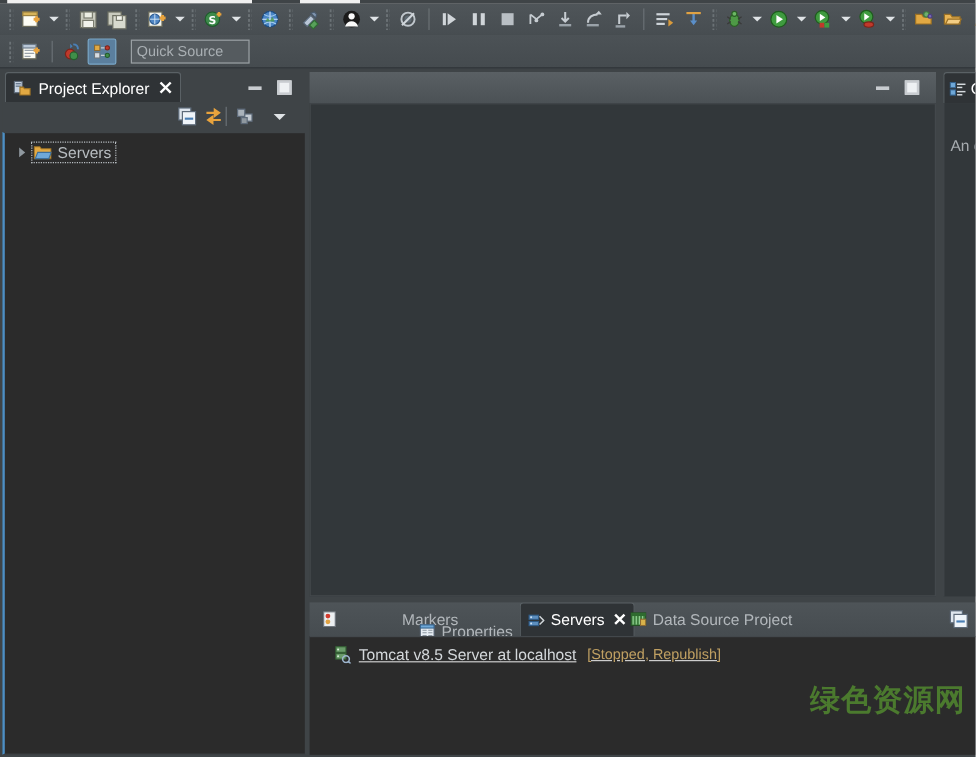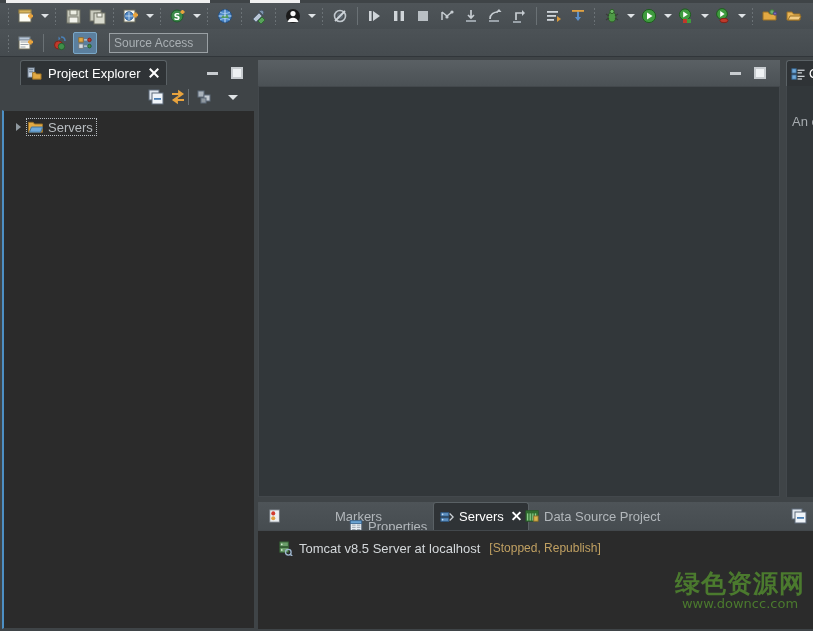--- a/index.html
+++ b/index.html
@@ -124,21 +124,21 @@
     left: 2px; top: 2px;
     width: 253px; height: 569px;
   }
   .pe-tabbar {
     position: absolute; left:0; top:0;
     width: 253px; height: 25px;
     background: #3f4447;
   }
   .pe-tab {
     position: absolute;
-    left: 18px; top: 0;
+    left: 2px; top: 0;
     height: 25px;
     background: #2f3336;
     border-top: 1px solid #5a6165;
     border-left: 1px solid #5a6165;
     border-right: 1px solid #5a6165;
     border-top-left-radius: 3px;
     border-top-right-radius: 3px;
     display: flex; align-items: center;
     padding: 0 6px 0 6px;
     box-sizing: border-box;
@@ -356,21 +356,21 @@
     left: 0; top: 28px;
     width: 555px; height: 99px;
     background: #2b2b2b;
     border-top: 1px solid #43484c;
     box-sizing: border-box;
   }
   .server-row {
     position: absolute;
     left: 20px; top: 7px;
     height: 20px;
-    display: flex; align-items: center;
+    display: flex; align-items: flex-start; text-decoration: underline;
   }
   .server-name {
     color: #d4d8db;
     font-size: 13px;
     margin-left: 6px;
   }
   .server-state {
     color: #c0a062;
     font-size: 12px;
     margin-left: 9px;
@@ -690,21 +690,21 @@
       </div>
       <div class="tb-btn pressed">
         <svg class="ico" width="16" height="16" viewBox="0 0 18 18">
           <rect x="2" y="3" width="5" height="5" fill="#e2a943" stroke="#8d6a32"></rect>
           <rect x="2" y="10" width="5" height="5" fill="#d8dde2" stroke="#6f767d"></rect>
           <path d="M8 5.5h6M8 12.5h6" stroke="#c9ced3" stroke-width="1.2"></path>
           <circle cx="14" cy="5.5" r="2" fill="#c0392b" stroke="#7d231a"></circle>
           <circle cx="14" cy="12.5" r="2" fill="#3f8f4a" stroke="#255c2d"></circle>
         </svg>
       </div>
-      <div class="qa-field">Source Access</div>
+      <div class="qa-field">Quick Source</div>
     </div>
   </div>
 
   <div class="body-area">
 
     <div class="pe">
 
       <div class="pe-tabbar">
         <div class="pe-tab">
           <span>
@@ -878,16 +878,15 @@
           <span class="server-name">Tomcat v8.5 Server at localhost</span>
           <span class="server-state">[Stopped, Republish]</span>
         </div>
       </div>
     </div>
 
   </div>
 
   <div class="watermark">
     <div class="wm-cn">绿色资源网</div>
-    <div class="wm-url">www.downcc.com</div>
   </div>
 
 </div>
 
 </body></html>

